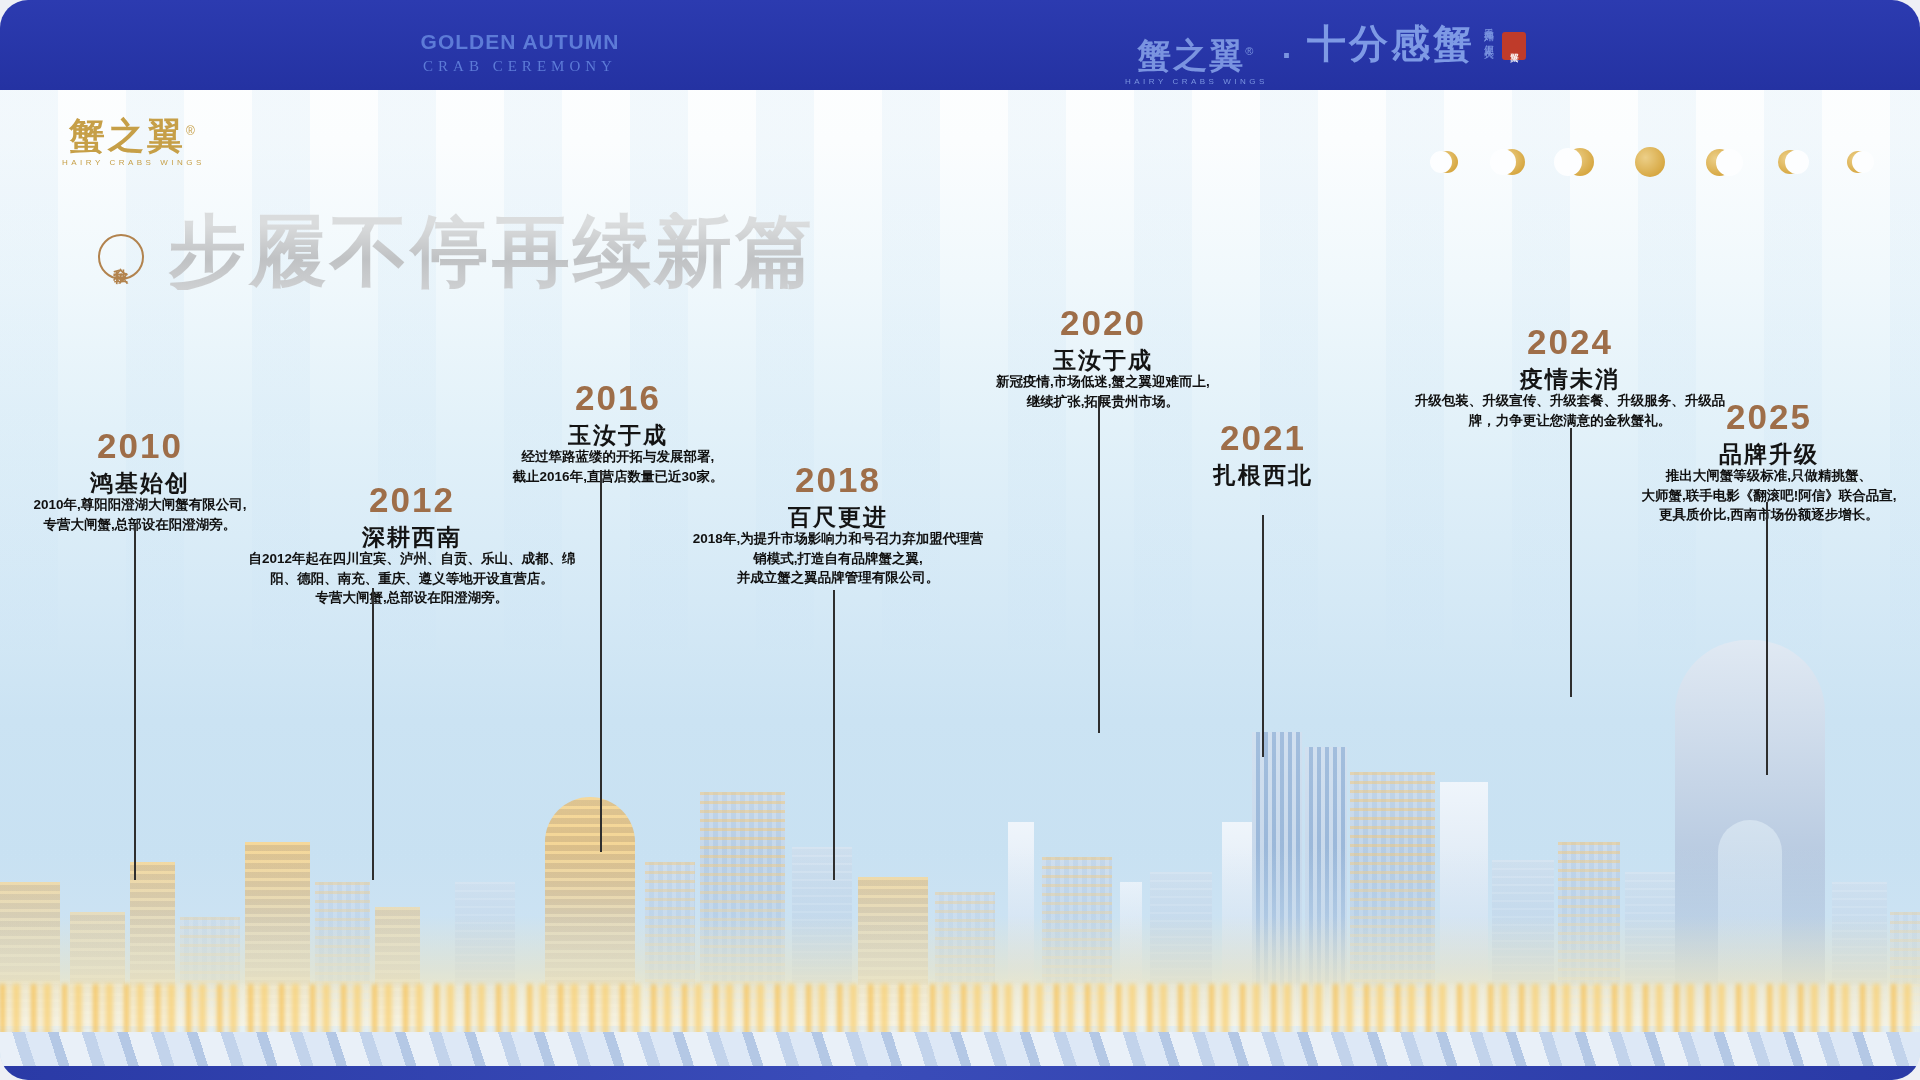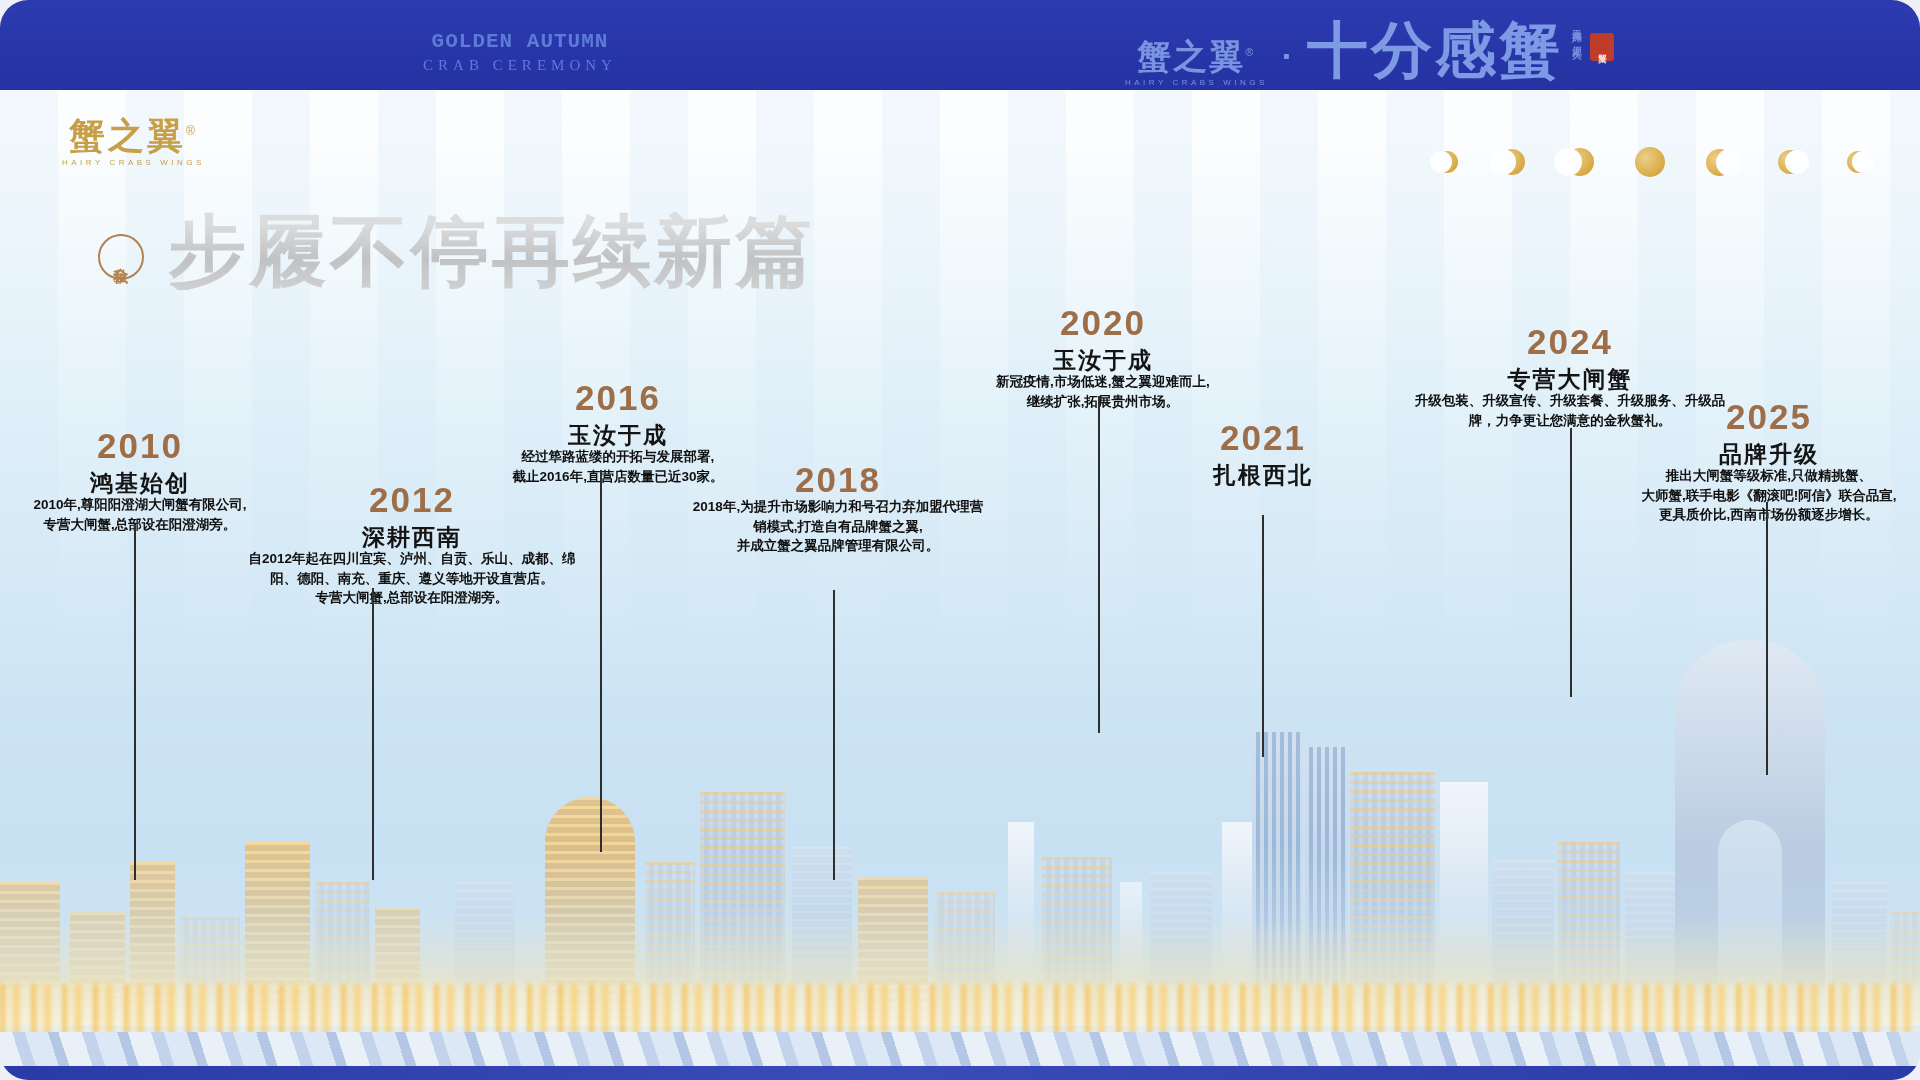--- a/index.html
+++ b/index.html
@@ -2,29 +2,29 @@
 <html><head>
 <meta charset="utf-8">
 <style>
   html,body{margin:0;padding:0;background:#eef0f5;}
   *{box-sizing:border-box;font-family:"Liberation Sans","DejaVu Sans",sans-serif;}
   .canvas{position:relative;width:1920px;height:1080px;margin:0 auto;border-radius:28px;overflow:hidden;
     background:linear-gradient(180deg,#ffffff 0px,#fbfdfe 140px,#f0f8fc 280px,#e2f1f9 430px,#d5e9f6 600px,#cbe3f3 720px,#c8e1f2 860px);}
   
   .header{position:absolute;left:0;top:0;right:0;height:90px;background:linear-gradient(180deg,#2c3bb0,#2432a2);}
   .event-title{position:absolute;left:415px;top:30px;width:210px;text-align:center;color:#5d7bd7;}
-  .event-title .l1{font-family:Liberation Mono, monospace;font-weight:700;font-size:21px;letter-spacing:1px;}
+  .event-title .l1{font-family:Liberation Sans, sans-serif;font-weight:700;font-size:21px;letter-spacing:1px;}
   .event-title .l2{font-family:"Liberation Serif","DejaVu Serif",serif;font-weight:400;font-size:15px;letter-spacing:5px;margin-top:4px;}
   .hdr-brand{position:absolute;left:1125px;top:20px;display:flex;align-items:flex-end;}
   .hdr-logo{display:flex;flex-direction:column;align-items:center;color:#7a94e0;}
   .hdr-logo .big{font-size:34px;font-weight:900;letter-spacing:2px;line-height:1;}
   .hdr-logo .big sup{font-size:11px;font-weight:400;}
   .hdr-logo .sub{font-size:8px;letter-spacing:3.5px;margin-top:5px;}
   .hdr-dot{color:#7a94e0;font-size:34px;font-weight:900;margin:0 14px 14px 14px;line-height:1;}
-  .campaign{font-size:61px;font-weight:900;letter-spacing:3px;color:#7e9ae5;line-height:1;margin-bottom:6px;}
+  .campaign{font-size:39px;font-weight:900;letter-spacing:3px;color:#7e9ae5;line-height:1;margin-bottom:23px;}
   .vert-tagline{writing-mode:vertical-rl;text-orientation:upright;font-size:10px;line-height:1.45;color:#7a94e0;height:58px;margin:0 6px 8px 6px;letter-spacing:1px;}
   .seal{width:24px;height:28px;background:#bf3b2a;border-radius:3px;color:#fff;font-size:9px;line-height:1.1;display:flex;align-items:center;justify-content:center;writing-mode:vertical-rl;text-orientation:upright;margin-bottom:26px;}
   
   .gold-logo{position:absolute;left:62px;top:118px;display:flex;flex-direction:column;align-items:center;color:#c69f47;}
   .gold-logo .big{font-size:36px;font-weight:900;letter-spacing:3px;line-height:1;}
   .gold-logo .big sup{font-size:12px;font-weight:400;}
   .gold-logo .sub{font-size:8px;letter-spacing:3.5px;margin-top:4px;}
   
   .moon{position:absolute;border-radius:50%;background:radial-gradient(circle at 35% 35%,#eccf88,#d7a843 72%);}
   .moon .mask{position:absolute;inset:0;border-radius:50%;background:#fdfeff;}
@@ -144,20 +144,21 @@
     <div class="year">2016</div>
     <div class="heading">玉汝于成</div>
     <div class="desc">
       <div>经过筚路蓝缕的开拓与发展部署,</div>
       <div>截止2016年,直营店数量已近30家。</div>
       <div></div>
     </div>
   </div>
   <div class="entry" style="left:618px;top:462px;">
     <div class="year">2018</div>
+    <div class="heading">百尺更进</div>
     <div class="desc">
       <div>2018年,为提升市场影响力和号召力弃加盟代理营</div>
       <div>销模式,打造自有品牌蟹之翼,</div>
       <div>并成立蟹之翼品牌管理有限公司。</div>
     </div>
   </div>
   <div class="entry" style="left:883px;top:305px;">
     <div class="year">2020</div>
     <div class="heading">玉汝于成</div>
     <div class="desc">
@@ -165,21 +166,21 @@
       <div>继续扩张,拓展贵州市场。</div>
       <div></div>
     </div>
   </div>
   <div class="entry" style="left:1043px;top:420px;">
     <div class="year">2021</div>
     <div class="heading">扎根西北</div>
   </div>
   <div class="entry" style="left:1350px;top:324px;">
     <div class="year">2024</div>
-    <div class="heading">专营大闸蟹</div>
+    <div class="heading">疫情未消</div>
     <div class="desc">
       <div>升级包装、升级宣传、升级套餐、升级服务、升级品</div>
       <div>牌，力争更让您满意的金秋蟹礼。</div>
       <div></div>
     </div>
   </div>
   <div class="entry" style="left:1549px;top:399px;">
     <div class="year">2025</div>
     <div class="heading">品牌升级</div>
     <div class="desc">

